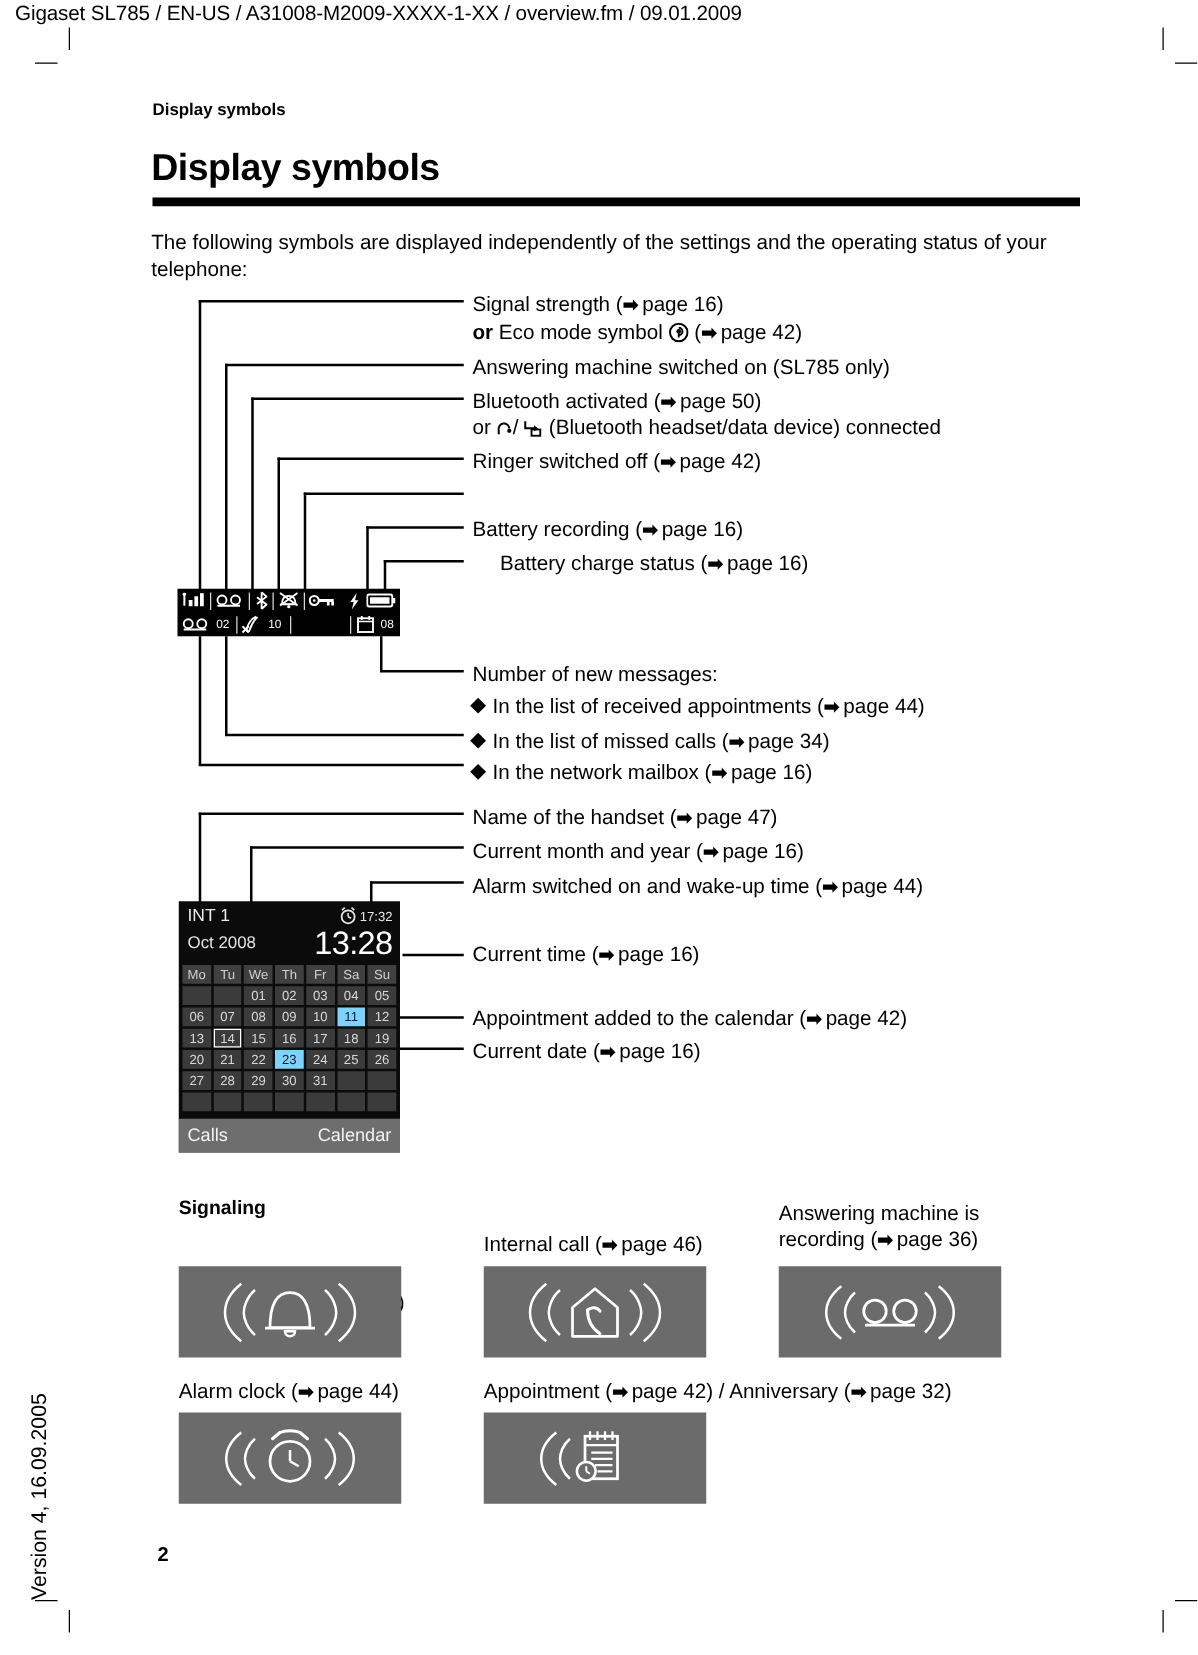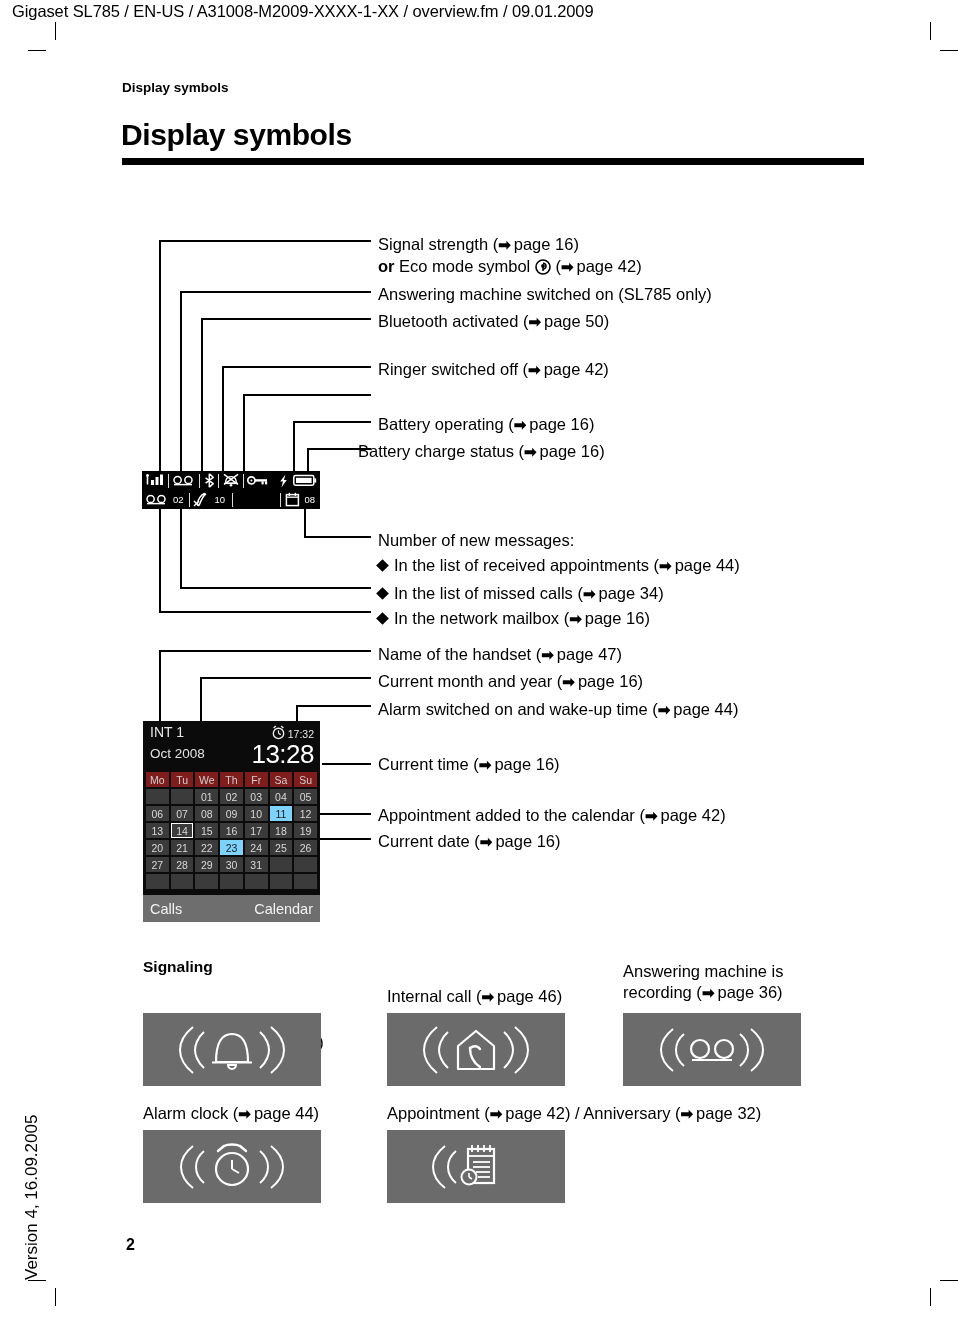--- a/index.html
+++ b/index.html
@@ -214,21 +214,21 @@
   .cal .cell {
     height: 15px;
     background: #3b3b3b;
     color: #d8d8d8;
     font-size: 10.5px;
     display: flex;
     align-items: center;
     justify-content: center;
     box-sizing: border-box;
   }
-  .cal .cell.hdr { background: #7f1d1d; color: #cfcfcf; }
+  .cal .cell.hdr { background: #404040; color: #cfcfcf; }
   .cal .cell.empty { color: transparent; }
   .cal .cell.appt { background: #7dd3fc; color: #1a1a1a; }
   .cal .cell.today { border: 1.6px solid #ffffff; }
   .softkeys {
     position: absolute;
     left: 0; bottom: 0;
     width: 100%;
     height: 27px;
     background: #6e6e6e;
     color: #f2f2f2;
@@ -295,20 +295,21 @@
   <div class="crop v" style="left:930px; top:1288px;"></div>
   <div class="crop h" style="left:940px; top:1280px;"></div>
 
   <div class="running-head">Gigaset SL785 / EN-US / A31008-M2009-XXXX-1-XX / overview.fm / 09.01.2009</div>
 
   <div class="section-label">Display symbols</div>
 
   <div class="chapter-title">Display symbols</div>
   <div class="title-rule"></div>
 
+  <div class="intro">The following symbols are displayed independently of the settings and the operating status of your telephone:</div>
 
   <div class="ln h" style="left:159px; top:240px; width:212px;"></div>
   <div class="ln v" style="left:159px; top:240px; height:232px;"></div>
 
   <div class="ln h" style="left:180px; top:291px; width:191px;"></div>
   <div class="ln v" style="left:180px; top:291px; height:181px;"></div>
 
   <div class="ln h" style="left:201px; top:318px; width:170px;"></div>
   <div class="ln v" style="left:201px; top:318px; height:154px;"></div>
 
@@ -337,27 +338,45 @@
         <circle cx="8" cy="7" r="1.9" fill="#000"></circle>
         <line x1="8" y1="7" x2="8" y2="12" stroke="#000" stroke-width="1.5"></line>
       </svg>
     </span>
     <span>(</span><span class="arw">➡</span><span>page 42)</span>
   </div>
   <div class="callout" style="left:378px; top:283px;">Answering machine switched on (SL785 only)</div>
   <div class="callout" style="left:378px; top:310px;">
     <span>Bluetooth activated (</span><span class="arw">➡</span><span>page 50)</span>
   </div>
+  <div class="callout" style="left:378px; top:331px;">
+    <span>or</span>
+    <span class="sym">
+      <svg width="13" height="15" viewBox="0 0 13 15">
+        <path d="M2 9 A4.3 4.3 0 1 1 10.5 7.8" fill="none" stroke="#000" stroke-width="1.6"></path>
+        <line x1="2" y1="9" x2="2" y2="12.4" stroke="#000" stroke-width="1.6"></line>
+        <circle cx="10.4" cy="9.6" r="1.7" fill="#000"></circle>
+      </svg>
+    </span><span>/</span>
+    <span class="sym">
+      <svg width="15" height="15" viewBox="0 0 15 15">
+        <path d="M1.2 2 L1.2 7.6 L10.5 7.6" fill="none" stroke="#000" stroke-width="1.6"></path>
+        <path d="M8.3 5.2 L11.4 7.7 L8.3 10.2 Z" fill="#000"></path>
+        <rect x="6.2" y="8.6" width="7" height="5" fill="none" stroke="#000" stroke-width="1.5"></rect>
+      </svg>
+    </span>
+    <span>(Bluetooth headset/data device) connected</span>
+  </div>
   <div class="callout" style="left:378px; top:358px;">
     <span>Ringer switched off (</span><span class="arw">➡</span><span>page 42)</span>
   </div>
   <div class="callout" style="left:378px; top:413px;">
-    <span>Battery operating (</span><span class="arw">➡</span><span>page 16)</span>
-  </div>
-  <div class="callout" style="left:358px; top:440px;">
+    <span>Battery recording (</span><span class="arw">➡</span><span>page 16)</span>
+  </div>
+  <div class="callout" style="left:400px; top:440px;">
     <span>Battery charge status (</span><span class="arw">➡</span><span>page 16)</span>
   </div>
 
   <div class="statusbar">
     <div class="sb-row top">
       <div class="sb-cell" style="width:26px;">
         <svg width="20" height="13" viewBox="0 0 20 13">
           <line x1="2.5" y1="1" x2="2.5" y2="10.5" stroke="#fff" stroke-width="1.6"></line>
           <circle cx="2.5" cy="1.4" r="1.4" fill="#fff"></circle>
           <rect x="6" y="6" width="3" height="5" fill="#fff"></rect>

